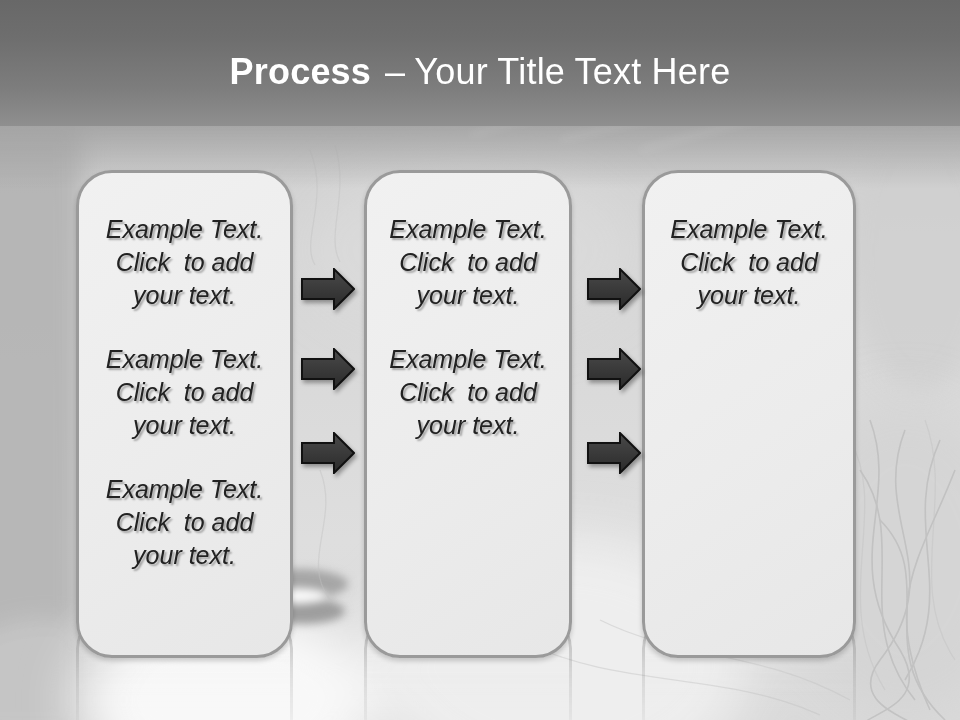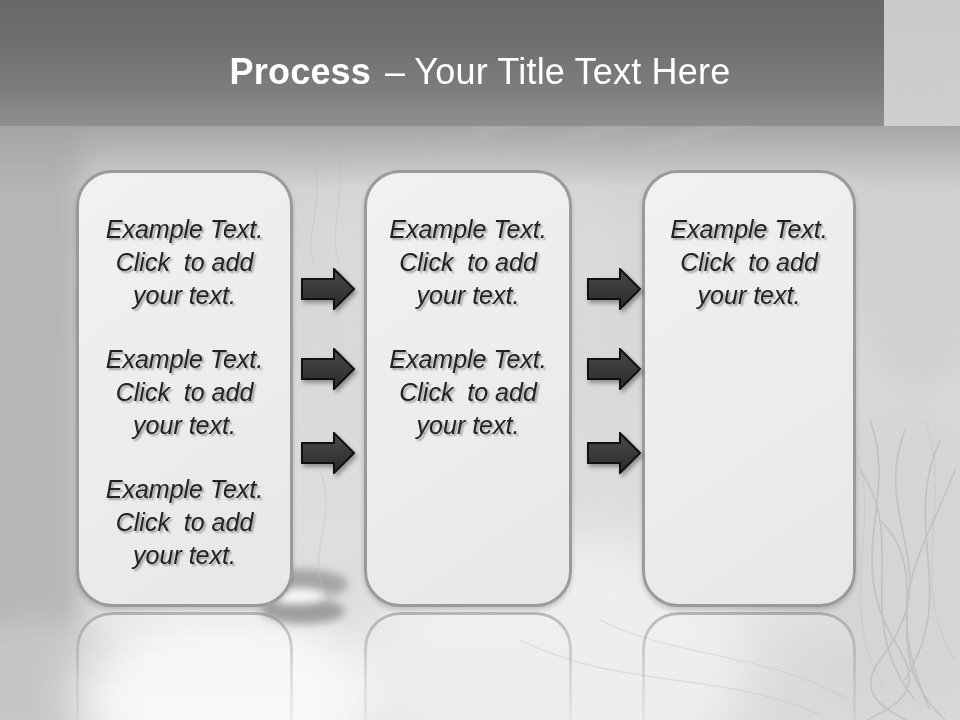--- a/index.html
+++ b/index.html
@@ -5,34 +5,34 @@
   html,body{margin:0;padding:0;}
   #slide{
     position:relative;width:960px;height:720px;overflow:hidden;
     background:#d6d6d6;
     font-family:"Liberation Sans","DejaVu Sans",sans-serif;
   }
   
   #bg{position:absolute;left:0;top:0;width:960px;height:720px;z-index:0;}
   
   .header{
-    position:absolute;left:0;top:0;width:884px;height:126px;z-index:3;
+    position:absolute;left:0;top:0;width:960px;height:126px;z-index:3;
     background:linear-gradient(180deg,#686868 0%,#6e6e6e 30%,#7d7d7d 70%,#8f8f8f 100%);
   }
   .title{
     position:absolute;left:0;top:50px;width:960px;
     text-align:center;color:#ffffff;font-size:36px;line-height:44px;
     letter-spacing:.2px;white-space:pre;
   }
   .title .kw{font-weight:700;}
   .title .sep{font-weight:400;margin:0 9px 0 14px;}
   .title .rest{font-weight:400;}
   
   .box{
-    position:absolute;top:170px;height:437px;box-sizing:border-box;z-index:4;
+    position:absolute;top:170px;height:488px;box-sizing:border-box;z-index:4;
     background:linear-gradient(145deg,#f1f1f1 0%,#ececec 55%,#e7e7e7 100%);
     border:3px solid #9a9a9a;border-radius:36px;
     box-shadow:0 3px 5px rgba(0,0,0,.18);
   }
   .col-1{left:76px;width:217px;}
   .col-2{left:364px;width:208px;}
   .col-3{left:642px;width:214px;}
   .para{margin:31px 0 0 0;text-align:center;}
   .para:first-child{margin-top:40px;}
   .line{

